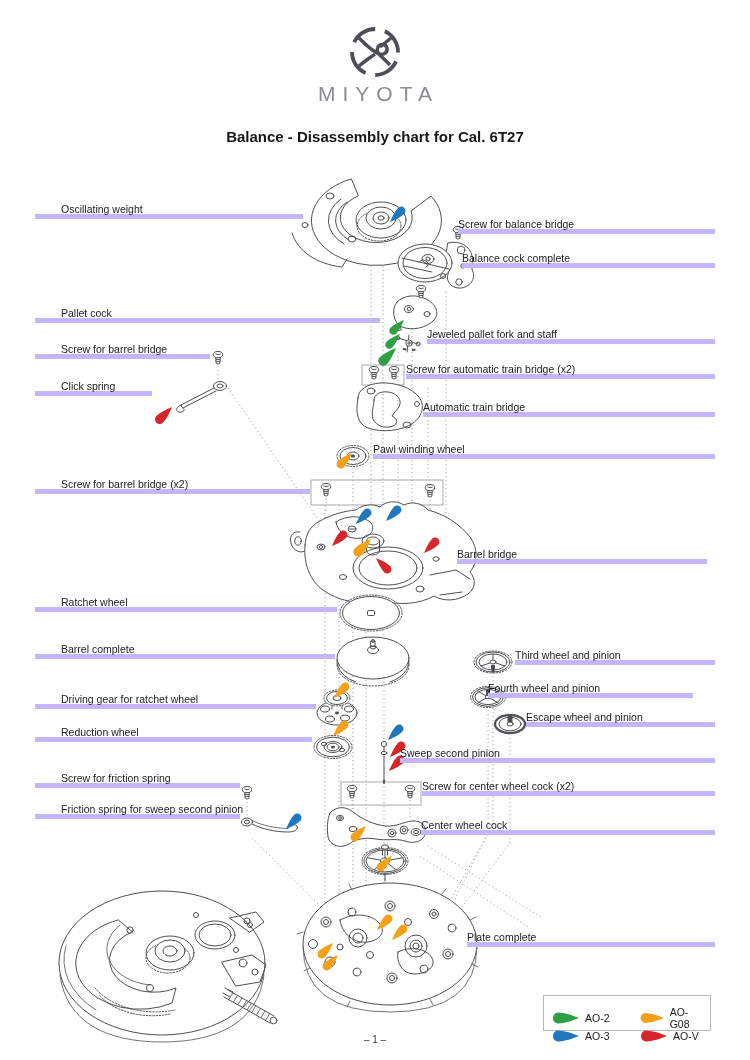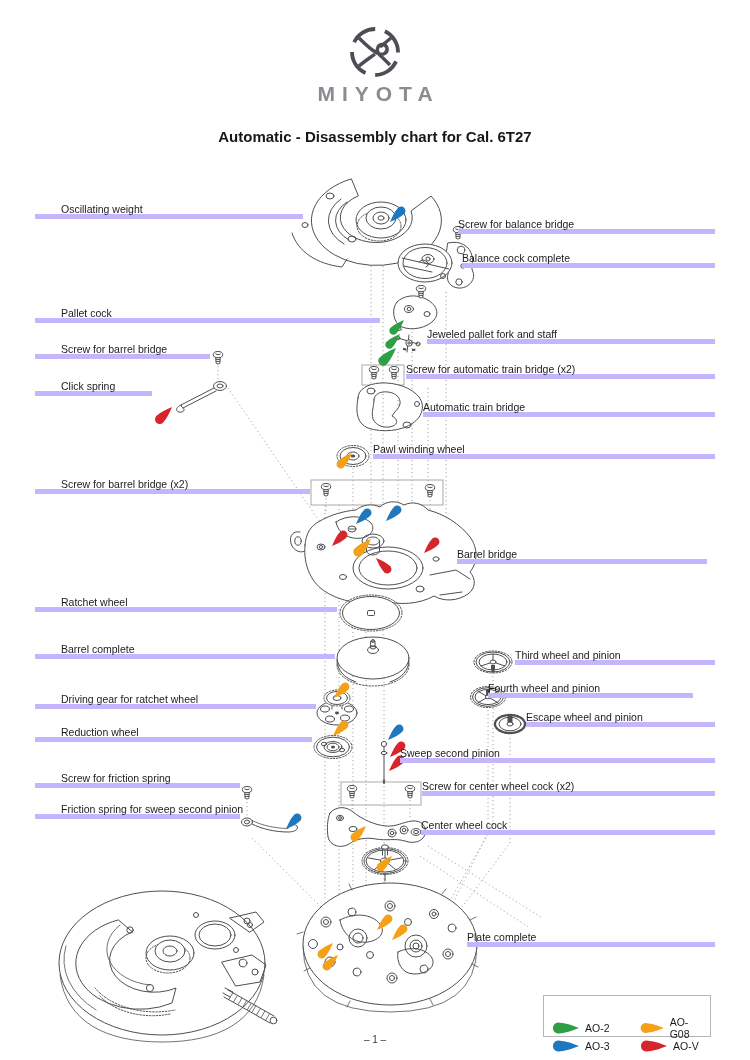--- a/index.html
+++ b/index.html
@@ -1,22 +1,22 @@
 <!DOCTYPE html>
 <html><head>
 <meta charset="utf-8">
 <style>
   html,body{margin:0;padding:0;background:#fff}
   .page{position:relative;width:750px;height:1060px;background:#fff;font-family:"Liberation Sans",sans-serif;overflow:hidden}
-  .brand-word{position:absolute;top:82px;left:0;width:750px;text-align:center;font-size:21px;font-weight:bold;letter-spacing:7px;text-indent:7px;color:#8b8b92}
+  .brand-word{position:absolute;top:82px;left:0;width:750px;text-align:center;font-size:21px;font-weight:normal;letter-spacing:7px;text-indent:7px;color:#8b8b92}
   .doc-title{position:absolute;top:128px;left:0;width:750px;text-align:center;font-size:15px;font-weight:bold;color:#17171a}
   .lbl{position:absolute;box-sizing:border-box;height:17px;border-bottom:5px solid #c4b5fd;font-size:10.5px;color:#1b1b1f;white-space:nowrap;line-height:15px}
   .lbl.l{padding-left:26px;text-align:left}
   .lbl.r{padding-right:26px;}
-  .legend{position:absolute;left:543px;top:995px;width:168px;height:36px;border:1px solid #b5b5ba;display:grid;grid-template-columns:88px 1fr;align-items:center;padding:20px 6px;box-sizing:border-box}
+  .legend{position:absolute;left:543px;top:995px;width:168px;height:36px;border:1px solid #b5b5ba;display:grid;grid-template-columns:88px 1fr;align-items:center;padding:10px 6px;box-sizing:border-box}
   .leg-item{display:flex;align-items:center;gap:5px;font-size:10.5px;color:#1b1b1f}
   .footer{position:absolute;top:1034px;left:0;width:750px;text-align:center;font-size:10px;color:#3a3a3e}
   svg.diagram{position:absolute;left:0;top:0}
   .ln{stroke:#4e4f53;stroke-width:1;fill:none;stroke-linecap:round;stroke-linejoin:round}
   .thin{stroke-width:0.8}
   .fw{fill:#fff}
   .dots{stroke:#9b9ba0;stroke-width:0.9;fill:none;stroke-dasharray:1.2 2.8}
   .box{stroke:#a9a9ad;fill:none;stroke-width:1}
   .teeth{stroke-dasharray:1.6 1.6}
   .dk{fill:#4e4f53;stroke:none}
@@ -30,21 +30,21 @@
 
   <svg class="logo" width="56" height="56" viewBox="0 0 56 56">
     <g fill="none" stroke="#4d4d55">
       <circle cx="28" cy="28" r="23" stroke-width="3.8" stroke-dasharray="26.1 10" transform="rotate(24 28 28)"></circle>
       <path d="M12,14 C20,22 26,27 30,29 C36,32 41,29 40,24 C39,20 33,19 31,23 C29,27 32,31 36,34 L43,41" stroke-width="3.4"></path>
       <path d="M44,14 L33,23" stroke-width="3.4"></path>
       <path d="M12,42 C18,37 24,33 28,30" stroke-width="3.4"></path>
     </g>
   </svg>
   <div class="brand-word">MIYOTA</div>
-  <div class="doc-title">Automatic - Disassembly chart for Cal. 6T27</div>
+  <div class="doc-title">Balance - Disassembly chart for Cal. 6T27</div>
 
   <svg class="diagram" width="750" height="1060" viewBox="0 0 750 1060">
     <defs>
       <g id="drop">
         <path d="M0 0 C-5.5 -2.3 -11 -4 -14.5 -4.1 A4.3 4.3 0 1 0 -14.5 4.1 C-11 4 -5.5 2.3 0 0 Z"></path>
       </g>
       <g id="screw" stroke="#4e4f53" stroke-width="1">
         <path class="fw" d="M-2.3 5.4 L-1.9 11.2 Q0 13 1.9 11.2 L2.3 5.4 Z"></path>
         <path fill="none" d="M-2.1 7.4 L2.1 7.4 M-2 9.4 L2 9.4"></path>
         <ellipse class="fw" cx="0" cy="2.6" rx="4.7" ry="3.1"></ellipse>

